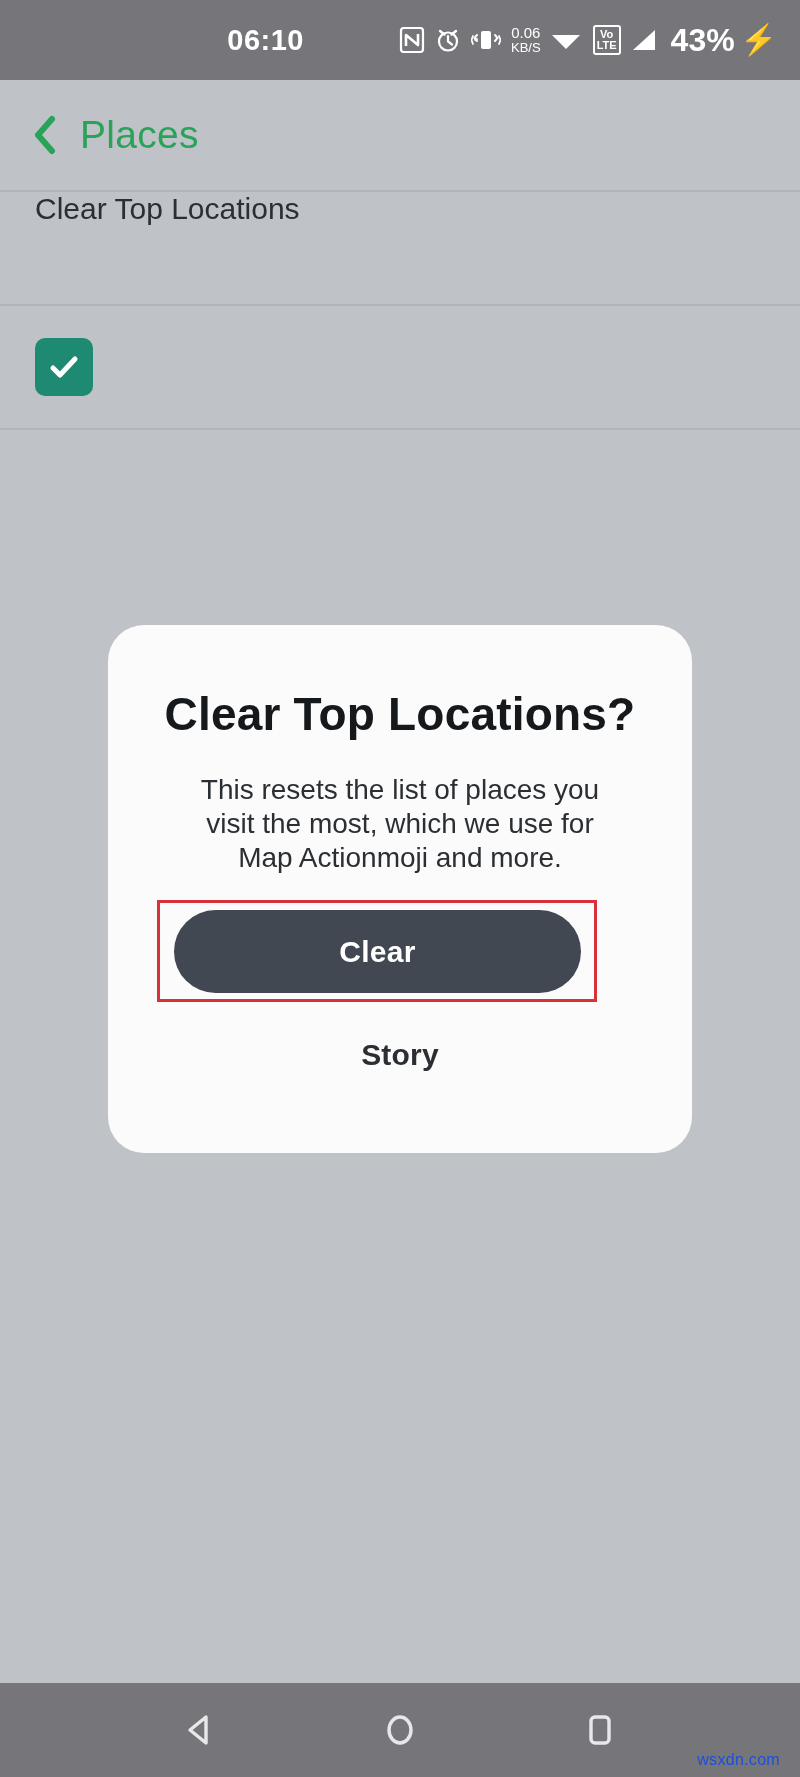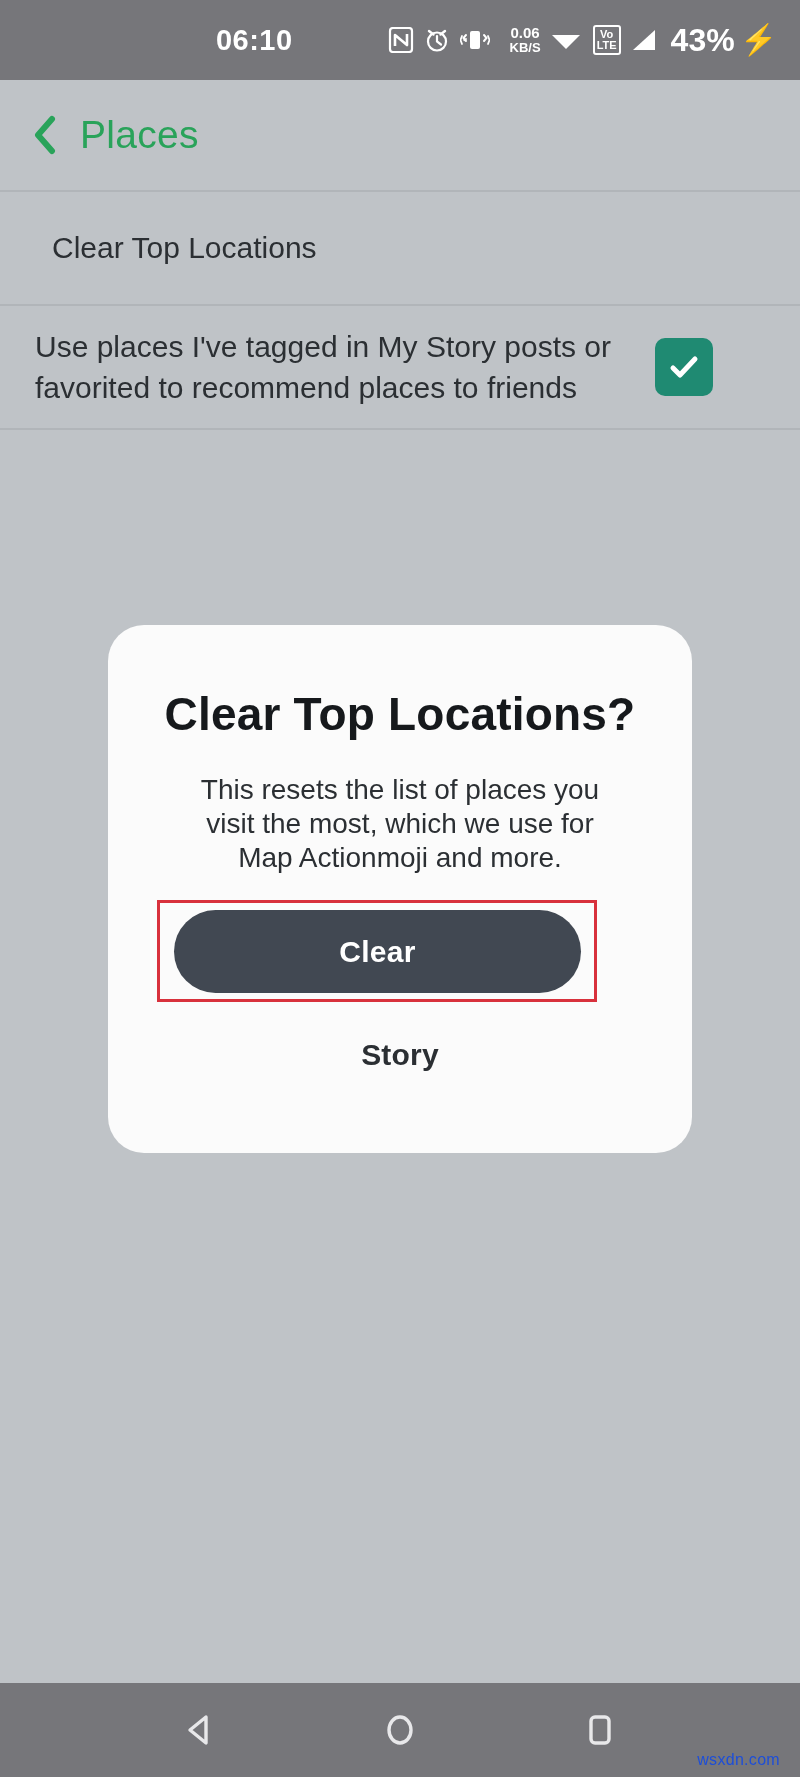--- a/index.html
+++ b/index.html
@@ -42,24 +42,24 @@
     color: #ffffff;
     fill: #ffffff;
     display: inline-flex;
     align-items: center;
     justify-content: center;
     margin-left: 9px;
   }
   #sb-datarate {
     color: #ffffff;
     font-size: 15px;
-    font-weight: bold;
+    font-weight: normal;
     line-height: 15px;
     text-align: center;
-    margin-left: 20px;
+    margin-left: 10px;
   }
   #sb-datarate .unit { font-size: 13px; display: block; }
   #sb-volte {
     color: #ffffff;
     border: 2px solid #ffffff;
     border-radius: 3px;
     font-size: 11px;
     font-weight: bold;
     line-height: 11px;
     padding: 2px 2px;
@@ -105,22 +105,22 @@
     width: 800px;
     height: 2px;
     background: #b1b5b9;
   }
 
   
   #row-clear {
     position: absolute;
     left: 0; top: 192px;
     width: 800px; height: 112px;
-    display: flex; align-items: center;
-    padding-left: 52px;
+    display: flex; 
+    padding-left: 35px;
   }
   #row-clear-label {
     font-size: 30px;
     color: #2b2f33;
   }
 
   #row-places {
     position: absolute;
     left: 0; top: 306px;
     width: 800px; height: 122px;
@@ -302,21 +302,20 @@
 
   <div class="divider" style="top:190px"></div>
 
   <div id="row-clear">
     <div id="row-clear-label">Clear Top Locations</div>
   </div>
 
   <div class="divider" style="top:304px"></div>
 
   <div id="row-places">
-    <div id="row-places-label">Use places I've tagged in My Story posts or favorited to recommend places to friends</div>
     <div id="places-checkbox">
       <svg width="40" height="40" viewBox="0 0 40 40">
         <path d="M9 21 L16 28 L31 12" fill="none" stroke="#ffffff" stroke-width="5" stroke-linecap="round" stroke-linejoin="round"></path>
       </svg>
     </div>
   </div>
 
   <div class="divider" style="top:428px"></div>
 
   <div id="dialog">

